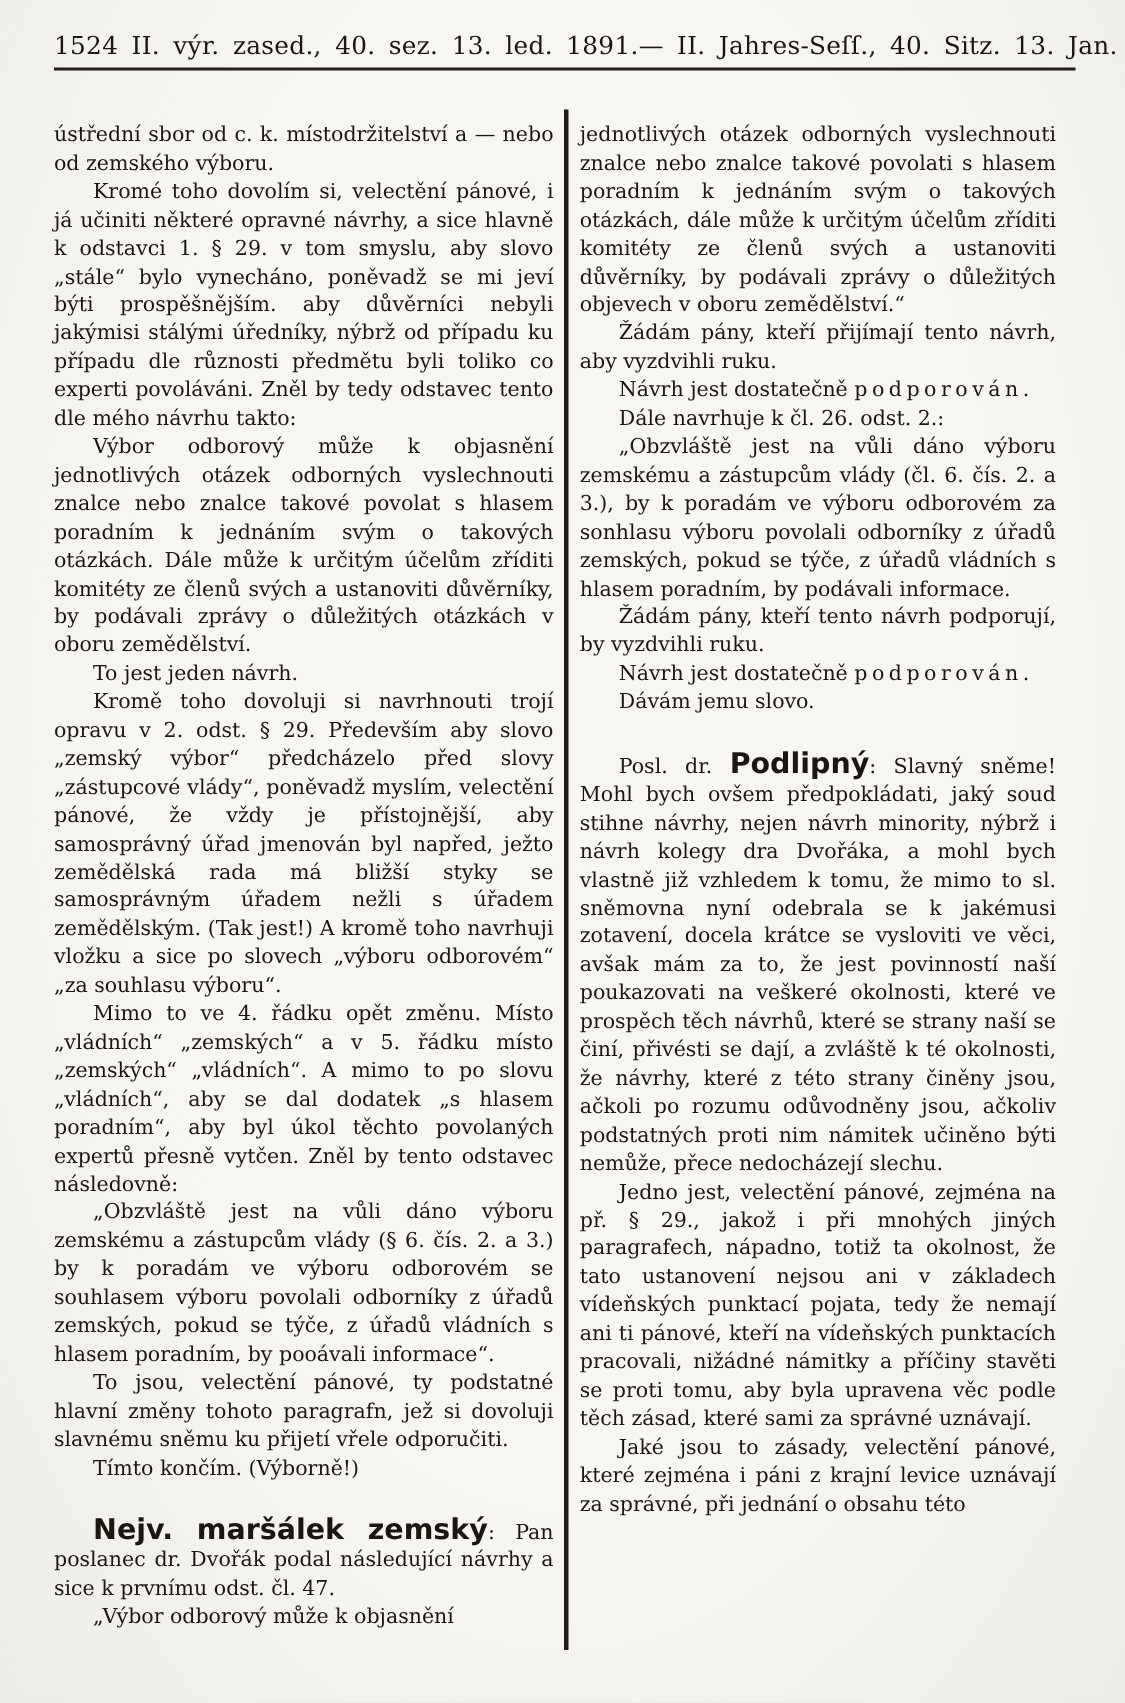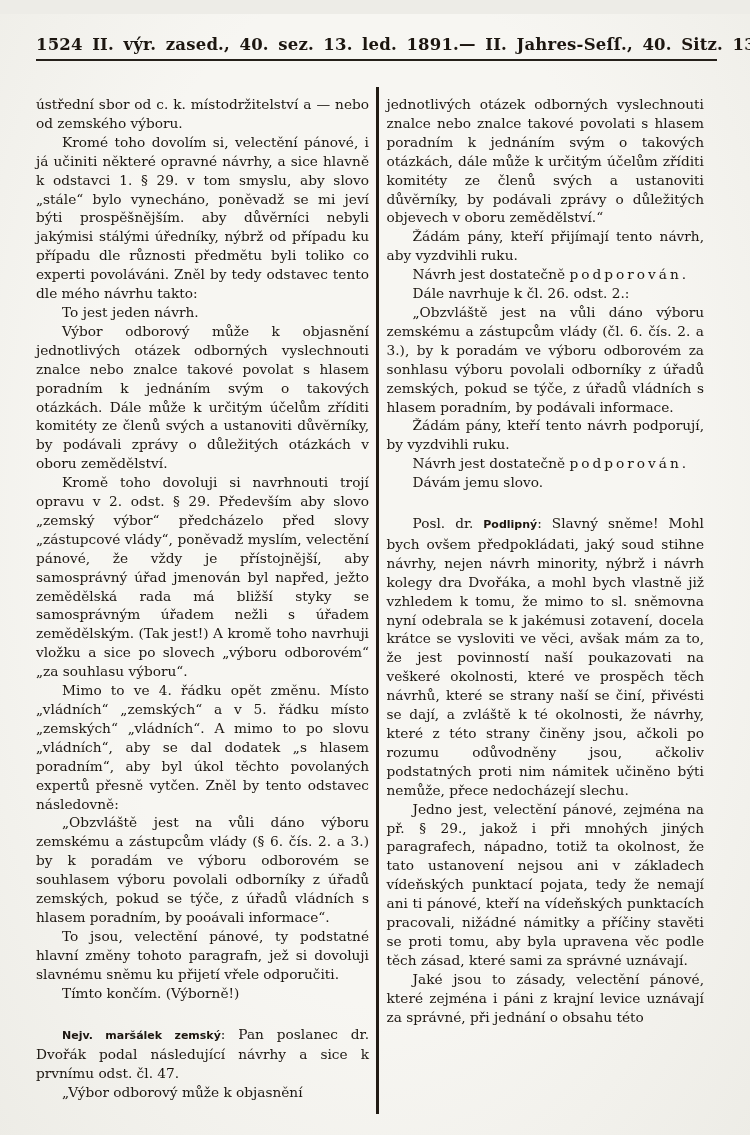--- a/index.html
+++ b/index.html
@@ -16,25 +16,24 @@
     position: relative;
     width: 750px; height: 1135px;
     background: radial-gradient(ellipse at 50% 42%, #f7f6f2 55%, #edece6 100%);
   }
   .header-row {
     display: flex;
     justify-content: space-between;
     align-items: flex-end;
     padding: 21px 33px 0 36px;
     font-size: 16.5px;
-    font-weight: 700;
+    font-weight: 400;
     word-spacing: 3.5px;
     letter-spacing: 0.2px;
     white-space: nowrap;
-    margin-top: 14px;
   }
   .header-rule {
     height: 0;
     border-top: 2.4px solid #25201a;
     margin: 5px 33px 0 36px;
   }
   .columns {
     display: flex;
     align-items: stretch;
     margin: 26px 46px 0 36px;
@@ -52,41 +51,41 @@
     font-size: 13.7px;
     line-height: 18.9px;
     text-align: justify;
     text-indent: 1.9em;
   }
   .para.no-indent { text-indent: 0; }
   .para.gap-before { margin-top: 22px; }
   .speaker {
     font-family: "DejaVu Sans", sans-serif;
     font-weight: bold;
-    font-size: 11px;
+    font-size: 19px;
   }
   .spaced { letter-spacing: 3px; }
 </style>
 </head>
 <body>
 
 <div class="page">
 
   <div class="header-row">
     <span>1524 II. výr. zased., 40. sez. 13. led. 1891.</span>
     <span>— II. Jahres-Seſſ., 40. Sitz. 13. Jan. 1891.</span>
   </div>
   <div class="header-rule"></div>
 
   <div class="columns">
     <div class="col col-left" id="col-left">
         <p class="para no-indent"><span class="body">ústřední sbor od c. k. místodržitelství a — nebo od zemského výboru.</span></p>
         <p class="para"><span class="body">Kromé toho dovolím si, velectění pánové, i já učiniti některé opravné návrhy, a sice hlavně k odstavci 1. § 29. v tom smyslu, aby slovo „stále“ bylo vynecháno, poněvadž se mi jeví býti prospěšnějším. aby důvěrníci nebyli jakýmisi stálými úředníky, nýbrž od případu ku případu dle různosti předmětu byli toliko co experti povoláváni. Zněl by tedy odstavec tento dle mého návrhu takto:</span></p>
+        <p class="para"><span class="body">Výbor odborový může k objasnění jednotlivých otázek odborných vyslechnouti znalce nebo znalce takové povolat s hlasem poradním k jednáním svým o takových otázkách. Dále může k určitým účelům zříditi komitéty ze členů svých a ustanoviti důvěrníky, by podávali zprávy o důležitých otázkách v oboru zemědělství.</span></p>
         <p class="para"><span class="body">To jest jeden návrh.</span></p>
-        <p class="para"><span class="body">Výbor odborový může k objasnění jednotlivých otázek odborných vyslechnouti znalce nebo znalce takové povolat s hlasem poradním k jednáním svým o takových otázkách. Dále může k určitým účelům zříditi komitéty ze členů svých a ustanoviti důvěrníky, by podávali zprávy o důležitých otázkách v oboru zemědělství.</span></p>
         <p class="para"><span class="body">Kromě toho dovoluji si navrhnouti trojí opravu v 2. odst. § 29. Především aby slovo „zemský výbor“ předcházelo před slovy „zástupcové vlády“, poněvadž myslím, velectění pánové, že vždy je přístojnější, aby samosprávný úřad jmenován byl napřed, ježto zemědělská rada má bližší styky se samosprávným úřadem nežli s úřadem zemědělským. (Tak jest!) A kromě toho navrhuji vložku a sice po slovech „výboru odborovém“ „za souhlasu výboru“.</span></p>
         <p class="para"><span class="body">Mimo to ve 4. řádku opět změnu. Místo „vládních“ „zemských“ a v 5. řádku místo „zemských“ „vládních“. A mimo to po slovu „vládních“, aby se dal dodatek „s hlasem poradním“, aby byl úkol těchto povolaných expertů přesně vytčen. Zněl by tento odstavec následovně:</span></p>
         <p class="para"><span class="body">„Obzvláště jest na vůli dáno výboru zemskému a zástupcům vlády (§ 6. čís. 2. a 3.) by k poradám ve výboru odborovém se souhlasem výboru povolali odborníky z úřadů zemských, pokud se týče, z úřadů vládních s hlasem poradním, by pooávali informace“.</span></p>
         <p class="para"><span class="body">To jsou, velectění pánové, ty podstatné hlavní změny tohoto paragrafn, jež si dovoluji slavnému sněmu ku přijetí vřele odporučiti.</span></p>
         <p class="para"><span class="body">Tímto končím. (Výborně!)</span></p>
         <p class="para gap-before"><span class="speaker">Nejv. maršálek zemský</span><span class="body">: Pan poslanec dr. Dvořák podal následující návrhy a sice k prvnímu odst. čl. 47.</span></p>
         <p class="para"><span class="body">„Výbor odborový může k objasnění</span></p>
       </div>
     <div class="col-divider"></div>
     <div class="col col-right" id="col-right">

